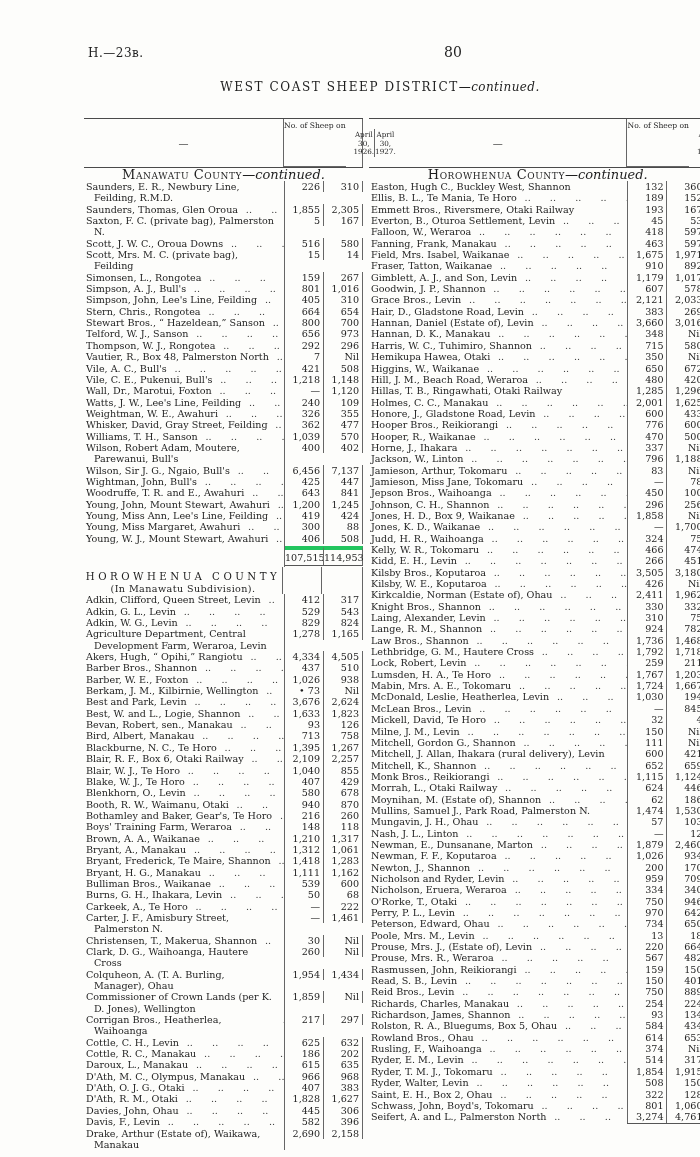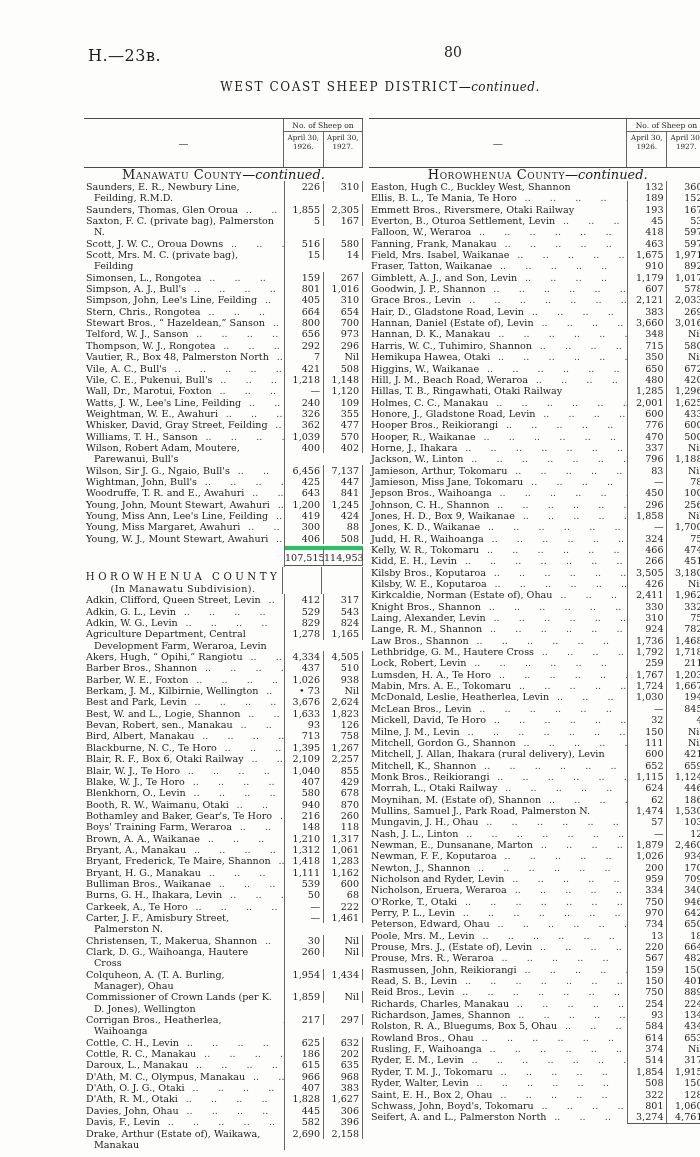--- a/index.html
+++ b/index.html
@@ -1,37 +1,37 @@
 <!DOCTYPE html>
 <html><head>
 <meta charset="utf-8">
 <style>
   html,body{margin:0;padding:0;}
   body{
     width:700px;height:1157px;background:#fdfdfb;color:#1e1e1e;
     font-family:"DejaVu Serif","Liberation Serif",serif;
     position:relative;overflow:hidden;
   }
-  .docref{position:absolute;left:88px;top:46px;font-size:16px;letter-spacing:.5px;}
+  .docref{position:absolute;left:88px;top:46px;font-size:12px;letter-spacing:.5px;}
   .pagenum{position:absolute;left:444px;top:44px;font-size:14px;text-align:center;}
   .title{position:absolute;top:80px;left:70px;width:620px;text-align:center;
          font-size:12px;letter-spacing:1.6px;white-space:nowrap;}
   .title .it{font-style:italic;letter-spacing:.4px;}
   .cols{position:absolute;top:118px;left:84px;width:612px;display:flex;gap:6px;}
   .tbl{border-top:1px solid #4a4a4a;}
   .tbl-left{width:279px;flex:0 0 auto;}
   .tbl-right{flex:1 1 auto;}
   
   .thead{display:flex;border-bottom:1px solid #4a4a4a;height:48px;}
   .namehead{flex:1;display:flex;align-items:center;justify-content:center;
             border-right:1px solid #666;font-size:10px;}
-  .numgroup{width:78px;display:flex;flex-direction:column;border-right:1px solid #666;}
+  .numgroup{width:78px;display:flex;flex-direction:row;border-right:1px solid #666;gap:8px;}
   .sheepon{font-size:7.6px;text-align:center;border-bottom:1px solid #666;
            padding:2px 0 1px;white-space:nowrap;}
-  .dates{flex:1;display:flex;}
+  .dates{flex:1;display:flex;align-items:center;}
   .datecell{width:50%;font-size:7.2px;text-align:center;line-height:8.6px;
             padding-top:2px;}
   .datecell + .datecell{border-left:1px solid #666;}
   
   .tbody{font-size:9.6px;line-height:11.35px;}
   .row{display:flex;align-items:flex-start;}
   .name{flex:1;display:flex;min-width:0;border-right:1px solid #666;align-items:baseline;}
   .nm{padding-left:10px;text-indent:-8px;}
   .leader{flex:1 1 0;min-width:6px;overflow:hidden;white-space:nowrap;
           color:#3a3a3a;margin-left:3px;}

